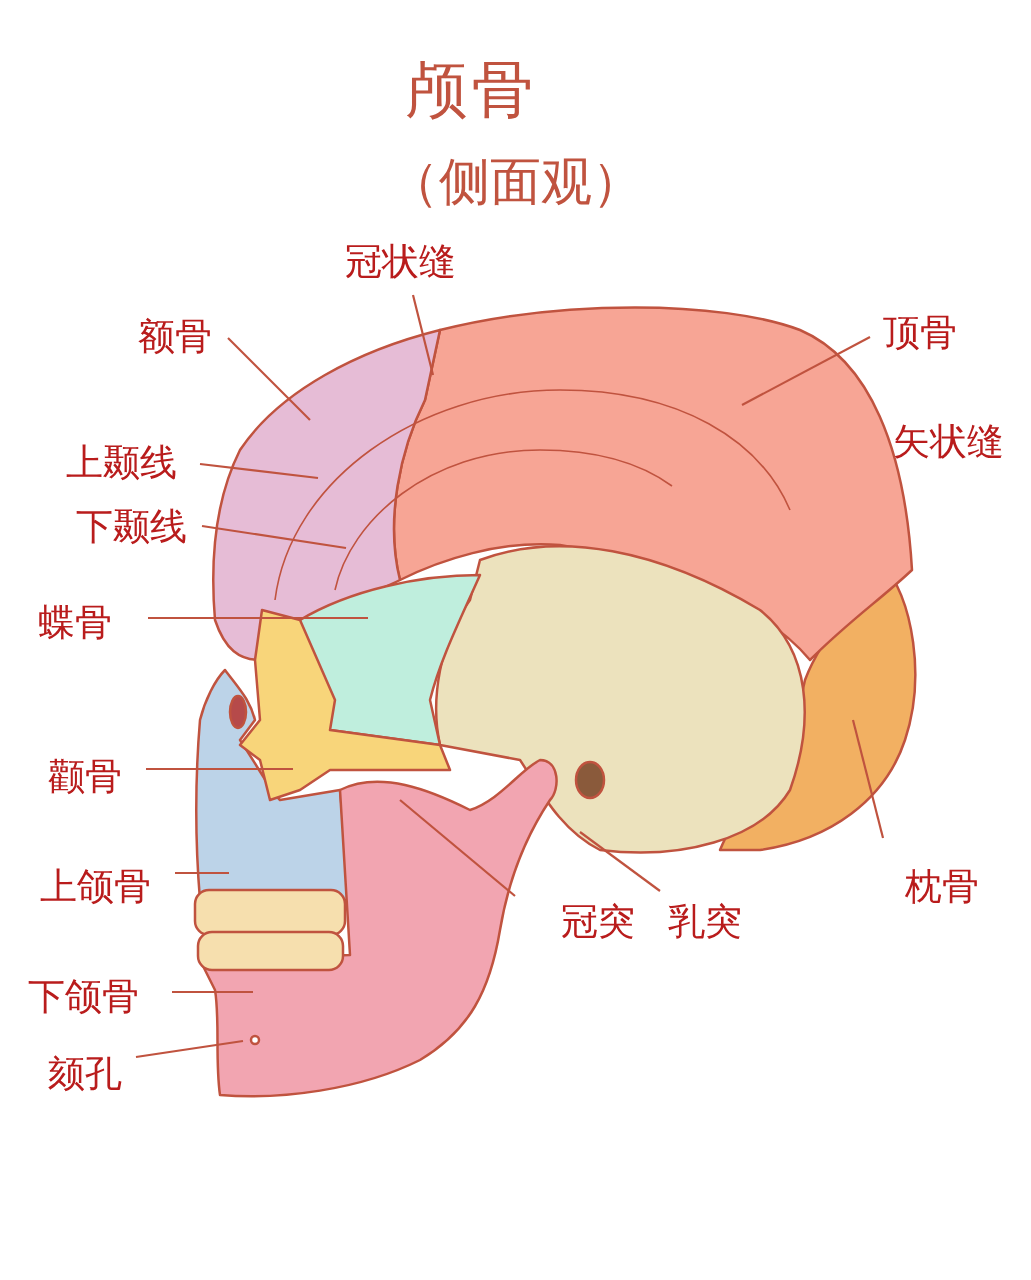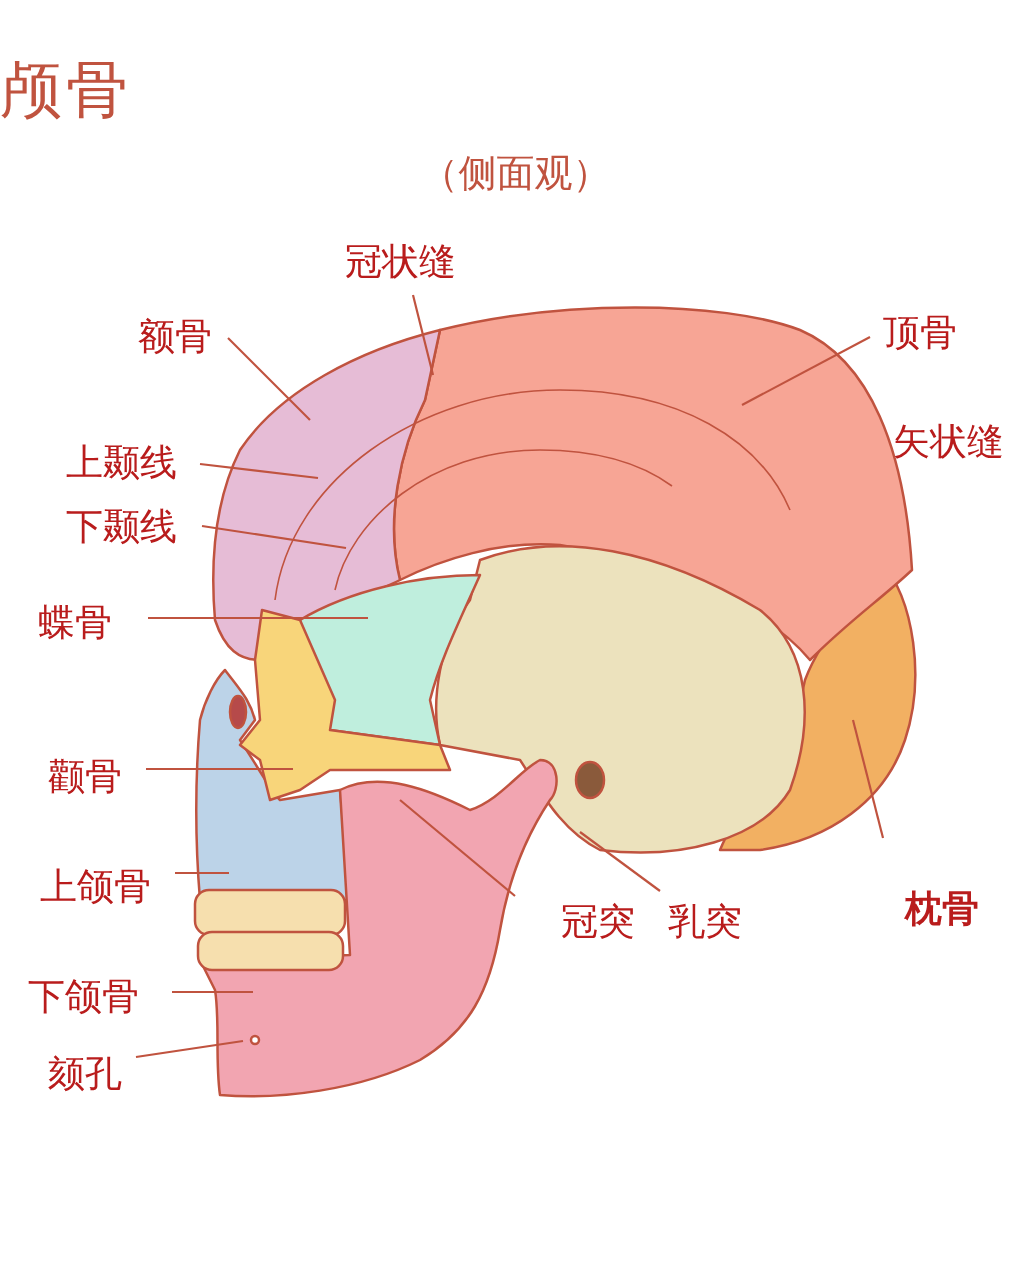--- a/index.html
+++ b/index.html
@@ -1,21 +1,21 @@
 <!DOCTYPE html>
 <html><head>
 <meta charset="utf-8">
 <style>
   html, body { margin: 0; padding: 0; background: #ffffff; }
   body { width: 1031px; height: 1280px; position: relative; overflow: hidden;
          font-family: "DejaVu Sans", "Liberation Sans", sans-serif; color: #c0533f; }
-  .title { position: absolute; left: 0; width: 943px; top: 48px; text-align: left;
+  .title { position: absolute; left: 0; width: 943px; top: 48px; text-align: center;
            font-size: 62px; font-weight: 500; letter-spacing: 4px; color: #c0533f; }
   .subtitle { position: absolute; left: 0; width: 1031px; top: 148px; text-align: center;
-              font-size: 38px; color: #c0533f; }
+              font-size: 51px; color: #c0533f; }
   .label { position: absolute; font-size: 37px; color: #b91c1c; white-space: nowrap; line-height: 1; }
   svg.art { position: absolute; left: 0; top: 0; }
 </style>
 </head>
 <body>
 
 <div class="title">颅骨</div>
 <div class="subtitle">（侧面观）</div>
 
 <svg class="art" width="1031" height="1280" viewBox="0 0 1031 1280">
@@ -65,21 +65,21 @@
     <line x1="660" y1="891" x2="580" y2="832"></line>
     <line x1="883" y1="838" x2="853" y2="720"></line>
   </g>
 </svg>
 
 <div class="label" style="left:345px;top:243px;">冠状缝</div>
 <div class="label" style="left:138px;top:318px;">额骨</div>
 <div class="label" style="left:883px;top:314px;">顶骨</div>
 <div class="label" style="left:893px;top:423px;">矢状缝</div>
 <div class="label" style="left:66px;top:444px;text-align:right;">上颞线</div>
-<div class="label" style="left:66px;top:508px;">下颞线</div>
+<div class="label" style="left:76px;top:508px;">下颞线</div>
 <div class="label" style="left:38px;top:604px;">蝶骨</div>
 <div class="label" style="left:48px;top:758px;text-align:right;">颧骨</div>
 <div class="label" style="left:40px;top:868px;">上颌骨</div>
 <div class="label" style="left:28px;top:978px;">下颌骨</div>
 <div class="label" style="left:48px;top:1042px;margin-top:13px;">颏孔</div>
 <div class="label" style="left:538px;top:903px;margin-left:23px;">冠突</div>
 <div class="label" style="left:668px;top:903px;">乳突</div>
-<div class="label" style="left:905px;top:890px;font-weight:bold;">枕骨</div>
+<div class="label" style="left:905px;top:868px;">枕骨</div>
 
 </body></html>

